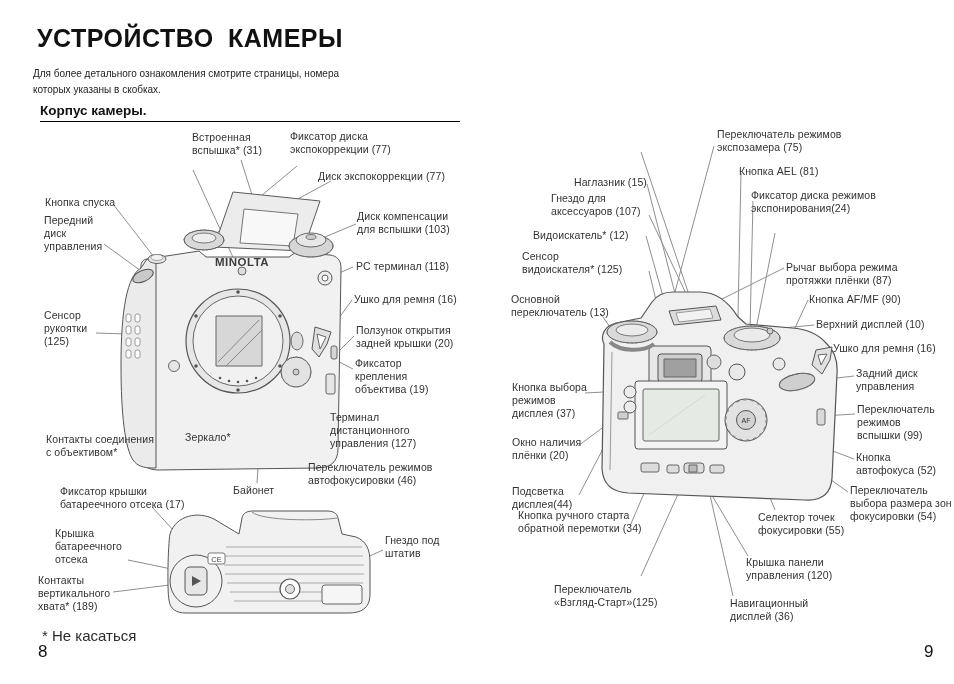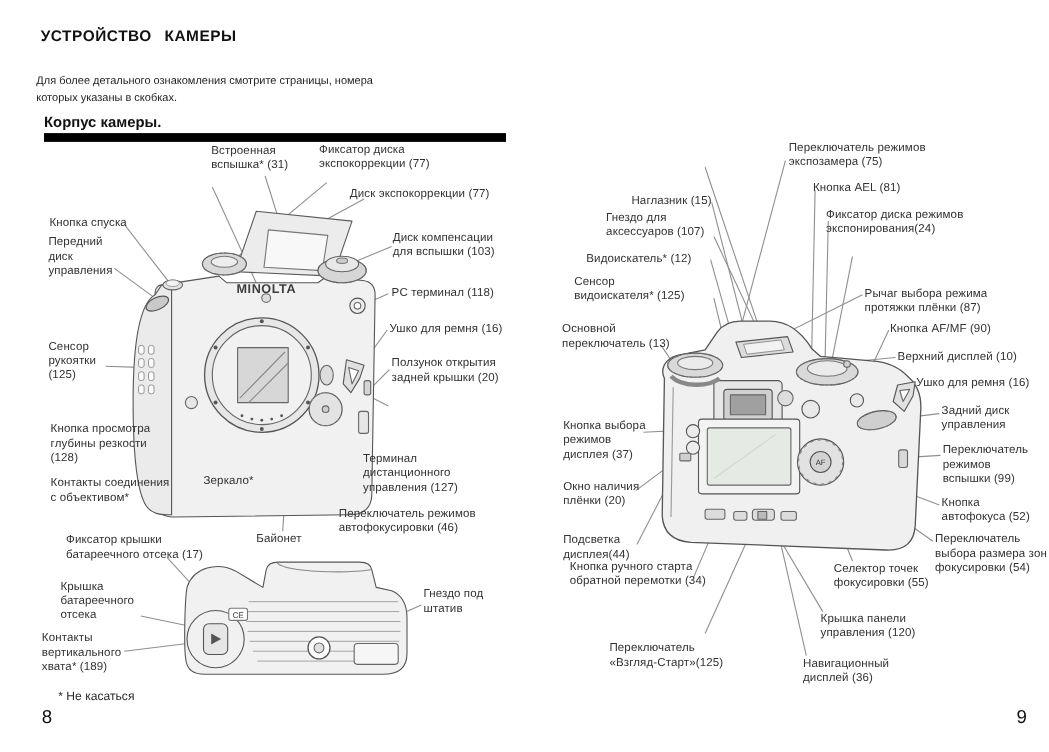--- a/index.html
+++ b/index.html
@@ -7,36 +7,36 @@
     position:relative;width:954px;height:684px;background:#ffffff;
     font-family:"Liberation Sans", sans-serif;color:#2e2e2e;overflow:hidden;
     margin:0 auto;
   }
   #art{position:absolute;left:0;top:0;z-index:1;}
   .lbl{
     position:absolute;z-index:2;font-size:10.5px;line-height:1.25;
     white-space:pre-line;color:#323232;letter-spacing:.1px;
   }
   #title{
-    position:absolute;left:37px;top:24px;font-size:14px;font-weight:bold;
+    position:absolute;left:37px;top:24px;font-size:25px;font-weight:bold;
     color:#111;letter-spacing:.5px;word-spacing:7px;z-index:2;
   }
   #intro{
     position:absolute;left:33px;top:66px;font-size:10px;line-height:1.55;
     white-space:pre-line;color:#222;z-index:2;width:450px;
   }
   #section-heading{
     position:absolute;left:40px;top:103px;width:420px;z-index:2;
-    border-bottom:8px solid #000000;padding-bottom:3px;
+    border-bottom:1px solid #000000;padding-bottom:3px;
     font-size:13.5px;font-weight:bold;color:#111;
   }
   .pagenum{position:absolute;font-size:17px;color:#111;z-index:2;}
   #pn-left{left:38px;top:642px;}
   #pn-right{left:924px;top:642px;}
-  #footnote{position:absolute;left:42px;top:627px;font-size:11px;color:#2b2b2b;z-index:2;margin-left:11px;}
+  #footnote{position:absolute;left:42px;top:627px;font-size:15px;color:#2b2b2b;z-index:2;}
 </style>
 </head>
 <body>
 
 <div id="page">
 
   <div id="title">УСТРОЙСТВО КАМЕРЫ</div>
   <div id="intro">Для более детального ознакомления смотрите страницы, номера
 которых указаны в скобках.</div>
   <div id="section-heading">Корпус камеры.</div>
@@ -253,23 +253,20 @@
     </g>
   </svg>
 
   <div class="lbl" style="left:45px;top:196px">Кнопка спуска</div>
   <div class="lbl" style="left:44px;top:214px">Передний
 диск
 управления</div>
   <div class="lbl" style="left:44px;top:309px">Сенсор
 рукоятки
 (125)</div>
-  <div class="lbl" style="left:46px;top:384px">Кнопка просмотра
-глубины резкости
-(128)</div>
   <div class="lbl" style="left:46px;top:433px">Контакты соединения
 с объективом*</div>
   <div class="lbl" style="left:60px;top:485px">Фиксатор крышки
 батареечного отсека (17)</div>
   <div class="lbl" style="left:55px;top:527px">Крышка
 батареечного
 отсека</div>
   <div class="lbl" style="left:38px;top:574px">Контакты
 вертикального
 хвата* (189)</div>
@@ -277,20 +274,23 @@
 вспышка* (31)</div>
   <div class="lbl" style="left:290px;top:130px">Фиксатор диска
 экспокоррекции (77)</div>
   <div class="lbl" style="left:318px;top:170px">Диск экспокоррекции (77)</div>
   <div class="lbl" style="left:357px;top:210px">Диск компенсации
 для вспышки (103)</div>
   <div class="lbl" style="left:356px;top:260px">PC терминал (118)</div>
   <div class="lbl" style="left:354px;top:293px">Ушко для ремня (16)</div>
   <div class="lbl" style="left:356px;top:324px">Ползунок открытия
 задней крышки (20)</div>
+  <div class="lbl" style="left:355px;top:357px">Фиксатор
+крепления
+объектива (19)</div>
   <div class="lbl" style="left:330px;top:411px">Терминал
 дистанционного
 управления (127)</div>
   <div class="lbl" style="left:308px;top:461px">Переключатель режимов
 автофокусировки (46)</div>
   <div class="lbl" style="left:185px;top:431px">Зеркало*</div>
   <div class="lbl" style="left:233px;top:484px">Байонет</div>
   <div class="lbl" style="left:385px;top:534px">Гнездо под
 штатив</div>
 

